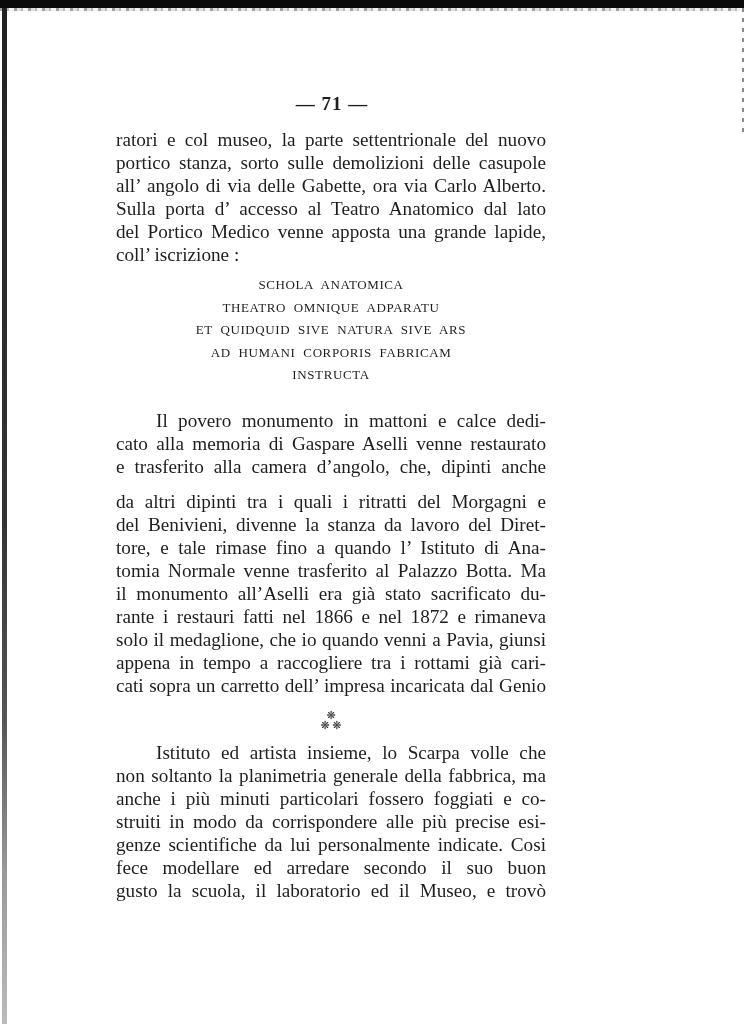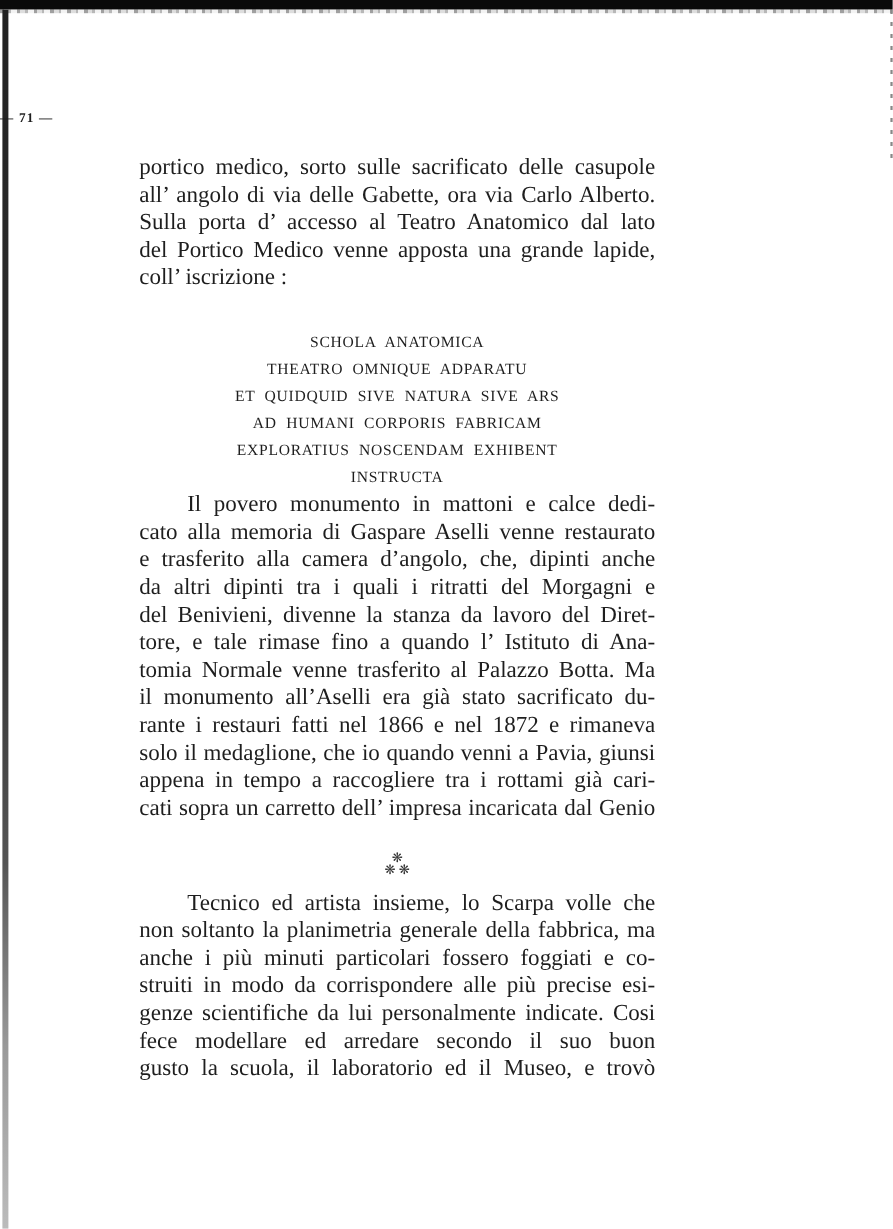--- a/index.html
+++ b/index.html
@@ -38,21 +38,22 @@
       position: absolute;
       right: 0; top: 8px;
       width: 2px; height: 130px;
       background: repeating-linear-gradient(180deg, #888 0 4px, transparent 4px 10px);
     }
     .page-number {
       position: absolute;
       top: 93px;
       left: 0;
       width: 664px;
-      font-size: 11px;
+      text-align: center;
+      font-size: 19px;
       font-weight: bold;
       letter-spacing: 1px;
     }
     .text-block {
       position: absolute;
       left: 116px;
       width: 430px;
       font-size: 19.2px;
       line-height: 23px;
       text-align: justify;
@@ -93,57 +94,57 @@
 <body>
 
 <div class="scan-top"></div>
 <div class="scan-top-fuzz"></div>
 <div class="scan-left"></div>
 <div class="scan-right"></div>
 
 <div class="page-number">— 71 —</div>
 
 <div class="text-block" style="top:128px;">
-  <span class="line" style="white-space: normal;">portico medico, sorto sulle sacrificato delle casupole</span>
+  <span class="line" style="white-space: normal;">ratori e col museo, la parte settentrionale del nuovo</span>
+  <span class="line" style="white-space: normal;">portico stanza, sorto sulle demolizioni delle casupole</span>
   <span class="line" style="white-space: normal;">all’ angolo di via delle Gabette, ora via Carlo Alberto.</span>
   <span class="line" style="white-space: normal;">Sulla porta d’ accesso al Teatro Anatomico dal lato</span>
   <span class="line" style="white-space: normal;">del Portico Medico venne apposta una grande lapide,</span>
   <span class="line last">coll’ iscrizione :</span>
 </div>
 
 <div class="inscription">
   <span class="iline">SCHOLA ANATOMICA</span>
   <span class="iline">THEATRO OMNIQUE ADPARATU</span>
   <span class="iline">ET QUIDQUID SIVE NATURA SIVE ARS</span>
   <span class="iline">AD HUMANI CORPORIS FABRICAM</span>
-  <span class="iline">EXPLORATIUS NOSCENDAM EXHIBENT</span>
   <span class="iline">INSTRUCTA</span>
 </div>
 
 <div class="text-block" style="top:409px;">
   <span class="line indent" style="white-space: normal;">Il povero monumento in mattoni e calce dedi-</span>
   <span class="line" style="white-space: normal;">cato alla memoria di Gaspare Aselli venne restaurato</span>
   <span class="line" style="white-space: normal;">e trasferito alla camera d’angolo, che, dipinti anche</span>
-  <span class="line" style="white-space: normal;">da altri dipinti tra i quali i ritratti del Morgagni e</span>
+  <span class="line" style="white-space: normal; margin-top: 12px;">da altri dipinti tra i quali i ritratti del Morgagni e</span>
   <span class="line" style="white-space: normal;">del Benivieni, divenne la stanza da lavoro del Diret-</span>
   <span class="line" style="white-space: normal;">tore, e tale rimase fino a quando l’ Istituto di Ana-</span>
   <span class="line" style="white-space: normal;">tomia Normale venne trasferito al Palazzo Botta. Ma</span>
   <span class="line" style="white-space: normal;">il monumento all’Aselli era già stato sacrificato du-</span>
   <span class="line" style="white-space: normal;">rante i restauri fatti nel 1866 e nel 1872 e rimaneva</span>
   <span class="line" style="white-space: normal;">solo il medaglione, che io quando venni a Pavia, giunsi</span>
   <span class="line" style="white-space: normal;">appena in tempo a raccogliere tra i rottami già cari-</span>
   <span class="line" style="white-space: normal;">cati sopra un carretto dell’ impresa incaricata dal Genio</span>
 </div>
 
 <div class="asterism">
   <span>❋</span>
   <span>❋ ❋</span>
 </div>
 
 <div class="text-block" style="top:741px;">
-  <span class="line indent" style="white-space: normal;">Tecnico ed artista insieme, lo Scarpa volle che</span>
+  <span class="line indent" style="white-space: normal;">Istituto ed artista insieme, lo Scarpa volle che</span>
   <span class="line" style="white-space: normal;">non soltanto la planimetria generale della fabbrica, ma</span>
   <span class="line" style="white-space: normal;">anche i più minuti particolari fossero foggiati e co-</span>
   <span class="line" style="white-space: normal;">struiti in modo da corrispondere alle più precise esi-</span>
   <span class="line" style="white-space: normal;">genze scientifiche da lui personalmente indicate. Cosi</span>
   <span class="line" style="white-space: normal;">fece modellare ed arredare secondo il suo buon</span>
   <span class="line" style="white-space: normal;">gusto la scuola, il laboratorio ed il Museo, e trovò</span>
 </div>
 
 </body></html>

